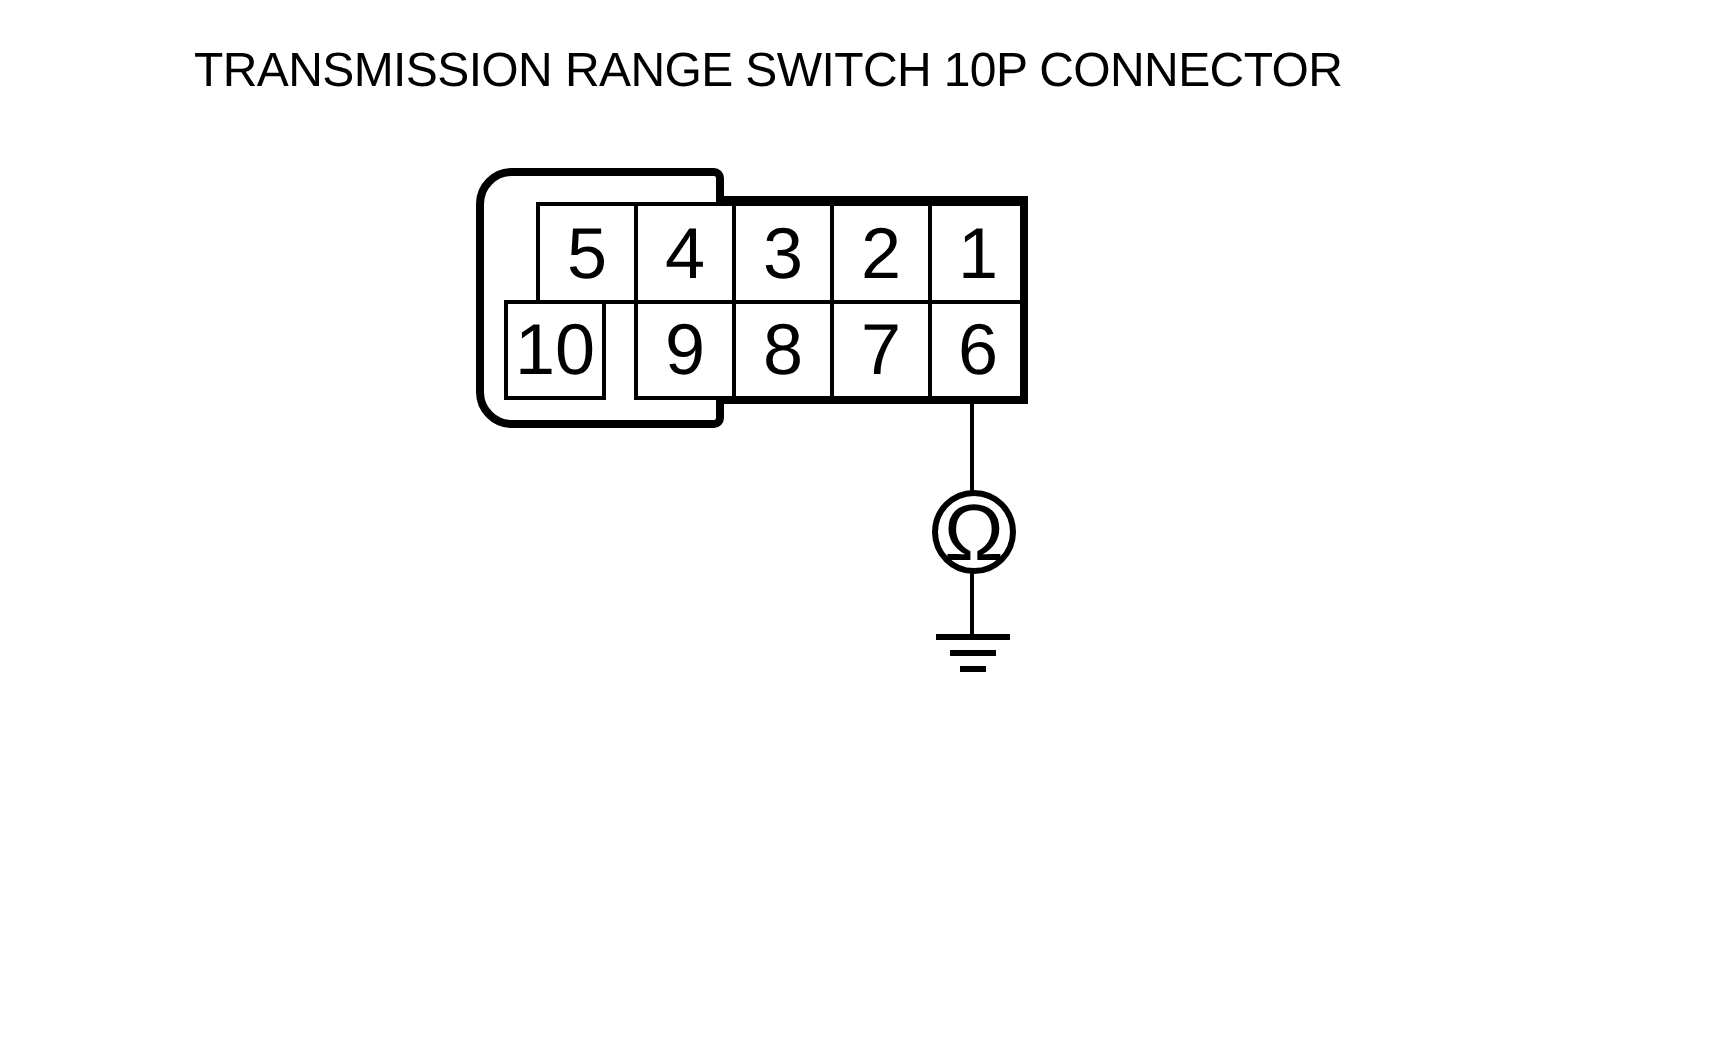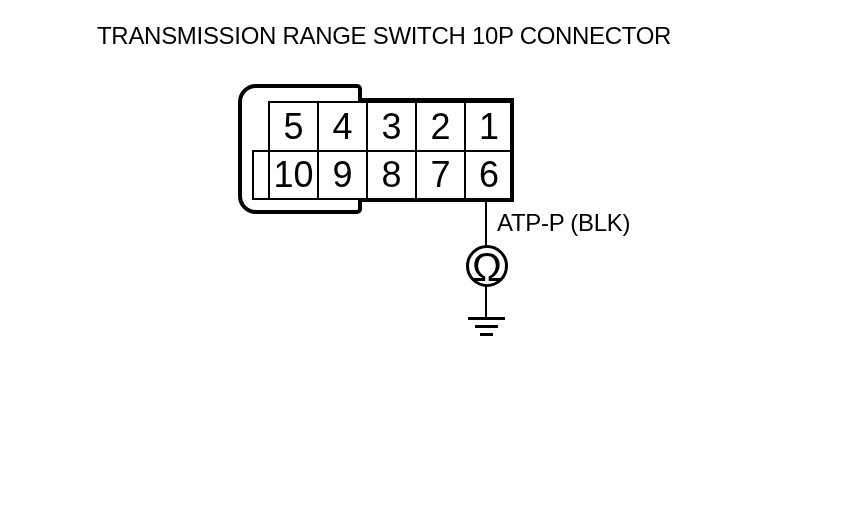--- a/index.html
+++ b/index.html
@@ -109,30 +109,29 @@
 
   <div class="housing"></div>
 
   <div class="cell" style="left:268px;top:101px;width:51px;height:51px">5</div>
   <div class="cell" style="left:317px;top:101px;width:51px;height:51px">4</div>
   <div class="cell" style="left:366px;top:101px;width:51px;height:51px">3</div>
   <div class="cell" style="left:415px;top:101px;width:51px;height:51px">2</div>
   <div class="cell" style="left:464px;top:101px;width:50px;height:51px">1</div>
 
   <div class="cell" style="left:252px;top:150px;width:18px;height:50px"></div>
-  <div class="cell" style="left:268px;top:150px;width:51px;height:50px">10</div>
+  <div class="cell" style="left:252px;top:150px;width:51px;height:50px">10</div>
   <div class="cell" style="left:317px;top:150px;width:51px;height:50px">9</div>
   <div class="cell" style="left:366px;top:150px;width:51px;height:50px">8</div>
   <div class="cell" style="left:415px;top:150px;width:51px;height:50px">7</div>
   <div class="cell" style="left:464px;top:150px;width:50px;height:50px">6</div>
 
   <div class="block"></div>
 
   <div class="vline wire1"></div>
-  <div class="txt wlabel">ATP-P (BLK)</div>
 
   <div class="meter">
     <span>Ω</span>
   </div>
 
   <div class="vline wire2"></div>
   <div class="ground">
       <i></i>
       <i></i>
       <i></i>

